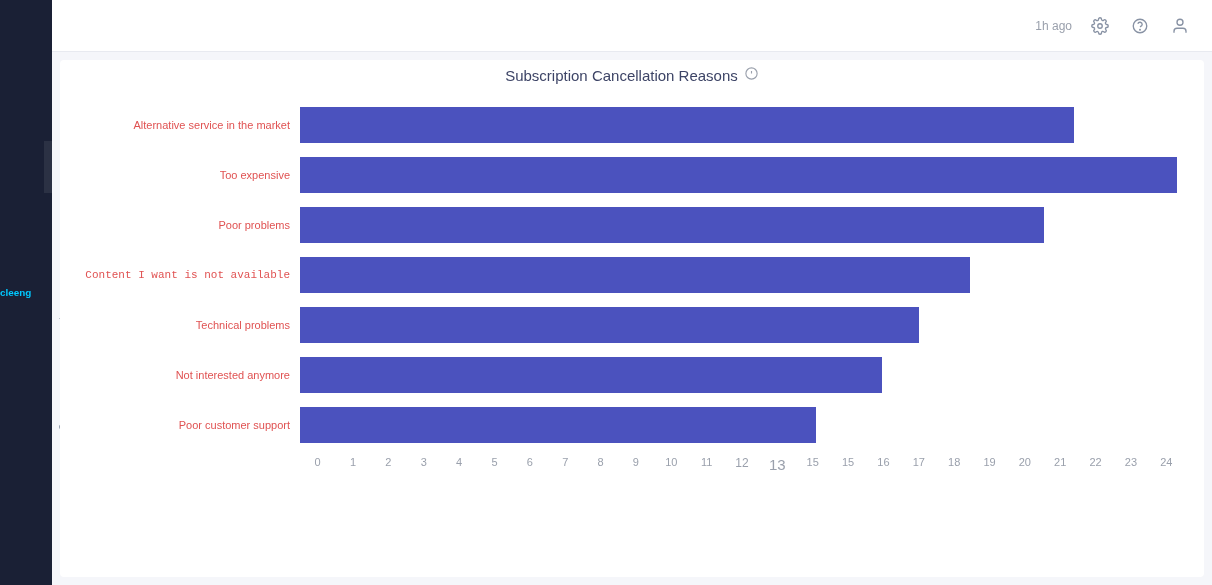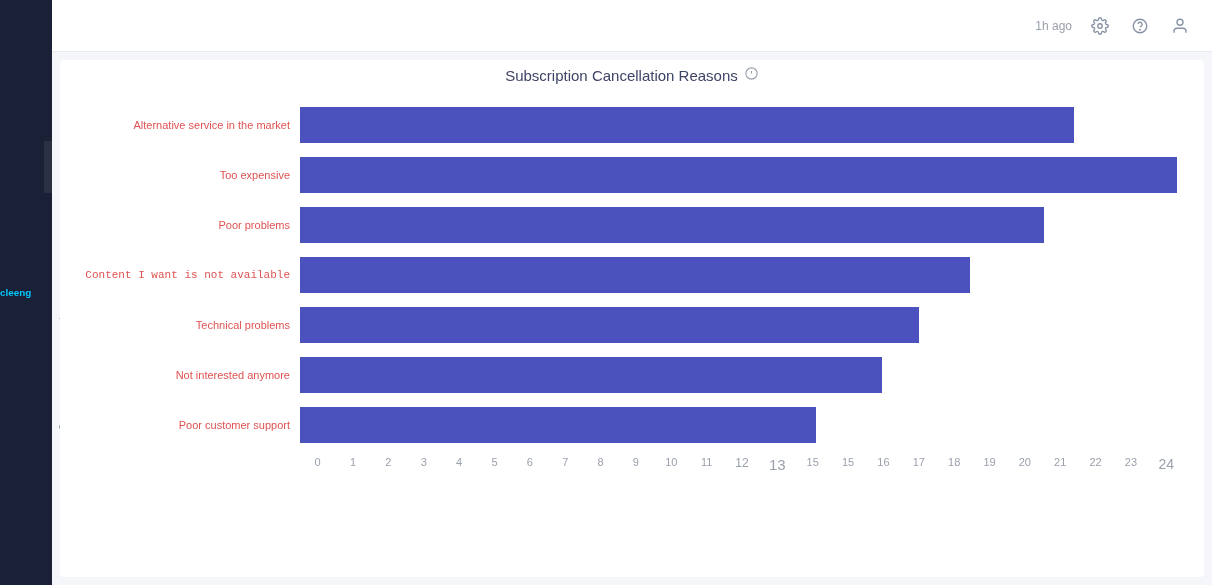--- a/index.html
+++ b/index.html
@@ -307,17 +307,17 @@
           <div class="x-tick" style="font-size: 11px; color: rgb(154, 160, 172); flex: 1 1 0%; text-align: center;">15</div>
           <div class="x-tick" style="font-size: 11px; color: rgb(154, 160, 172); flex: 1 1 0%; text-align: center;">15</div>
           <div class="x-tick" style="font-size: 11px; color: rgb(154, 160, 172); flex: 1 1 0%; text-align: center;">16</div>
           <div class="x-tick" style="font-size: 11px; color: rgb(154, 160, 172); flex: 1 1 0%; text-align: center;">17</div>
           <div class="x-tick" style="font-size: 11px; color: rgb(154, 160, 172); flex: 1 1 0%; text-align: center;">18</div>
           <div class="x-tick" style="font-size: 11px; color: rgb(154, 160, 172); flex: 1 1 0%; text-align: center;">19</div>
           <div class="x-tick" style="font-size: 11px; color: rgb(154, 160, 172); flex: 1 1 0%; text-align: center;">20</div>
           <div class="x-tick" style="font-size: 11px; color: rgb(154, 160, 172); flex: 1 1 0%; text-align: center;">21</div>
           <div class="x-tick" style="font-size: 11px; color: rgb(154, 160, 172); flex: 1 1 0%; text-align: center;">22</div>
           <div class="x-tick" style="font-size: 11px; color: rgb(154, 160, 172); flex: 1 1 0%; text-align: center;">23</div>
-          <div class="x-tick" style="font-size: 14px; color: rgb(154, 160, 172); flex: 1 1 0%; text-align: center;">24</div>
+          <div class="x-tick" style="font-size: 11px; color: rgb(154, 160, 172); flex: 1 1 0%; text-align: center;">24</div>
         </div>
       </div>
   </div>
 </div>
 
 </body></html>

